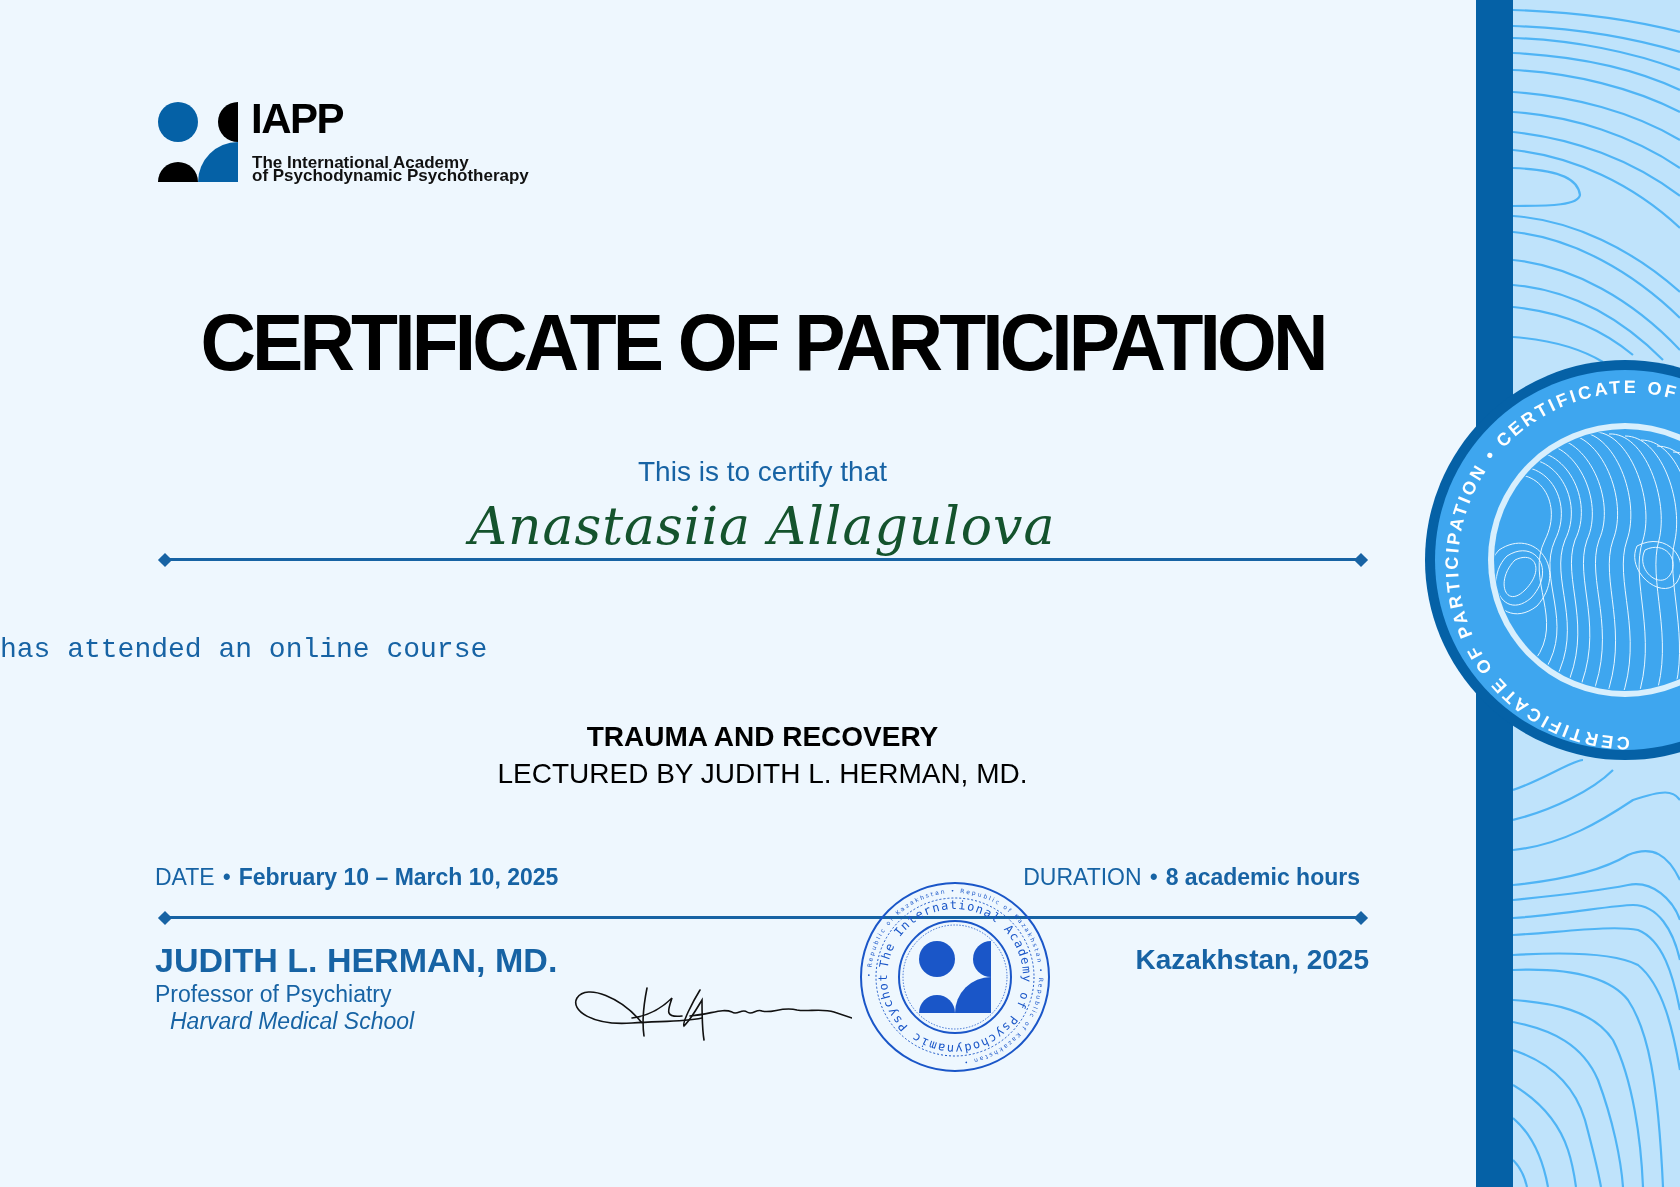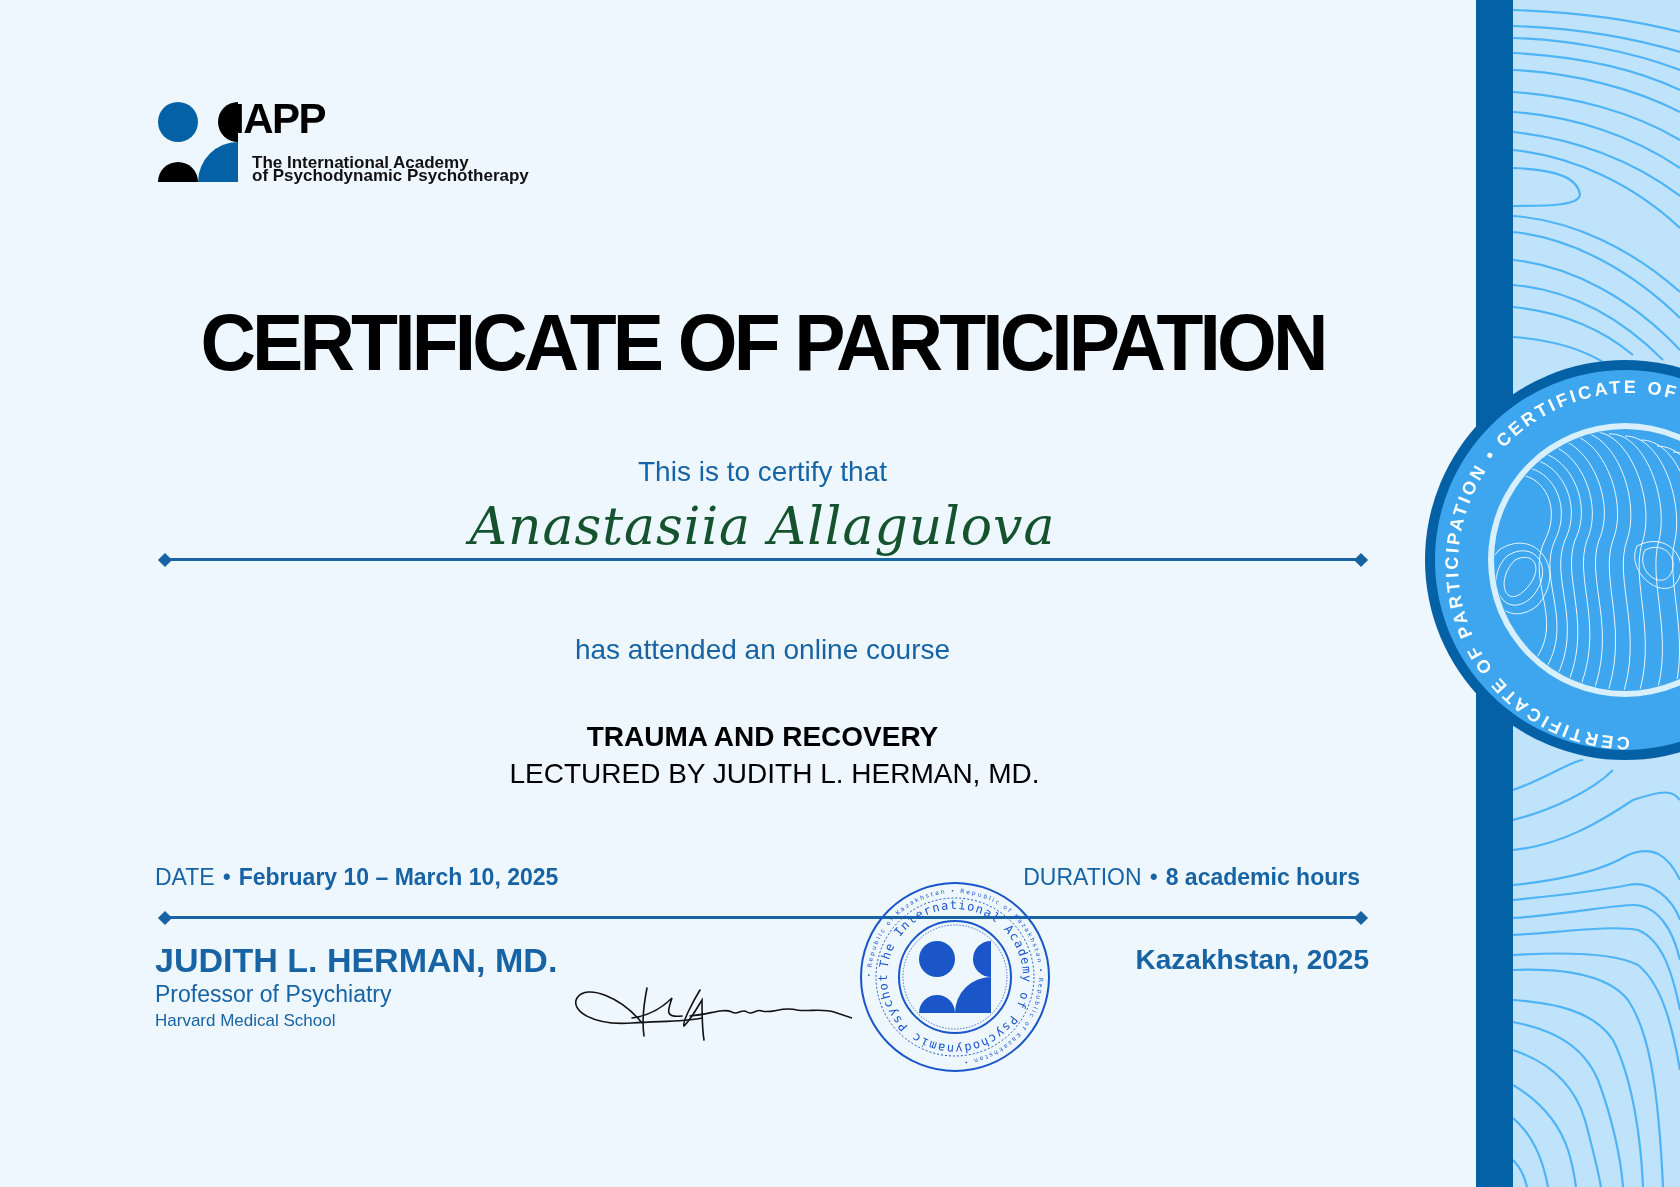--- a/index.html
+++ b/index.html
@@ -1,44 +1,44 @@
 <!DOCTYPE html>
 <html><head>
 <meta charset="utf-8">
 <style>
   html, body { margin:0; padding:0; }
   body { width:1680px; height:1187px; overflow:hidden; background:#eef7fe; position:relative;
          font-family:"Liberation Sans", sans-serif; }
   .abs { position:absolute; }
   
   #logo-mark { left:158px; top:102px; width:80px; height:80px; }
-  #logo-abbr { left:233px; top:98px; font-size:42px; font-weight:bold; color:#000; letter-spacing:-1.5px; line-height:42px; }
+  #logo-abbr { left:251px; top:98px; font-size:42px; font-weight:bold; color:#000; letter-spacing:-1.5px; line-height:42px; }
   #logo-line1, #logo-line2 { left:252px; font-size:17px; font-weight:bold; color:#111; line-height:20px; }
   #logo-line1 { top:145px;margin-top:8px; }
   #logo-line2 { top:166px; }
   
   #title { left:0; width:1525px; top:300px; text-align:center; font-size:80px; font-weight:bold; color:#000;
            letter-spacing:-4px; line-height:86px; transform:scaleX(0.96); transform-origin:center; }
   .blue-text { color:#1763a4; }
   #certify { left:0; width:1525px; top:455px; text-align:center; font-size:28px; line-height:34px; }
   #recipient { left:0; width:1525px; top:496px; text-align:center; font-size:52px; line-height:60px; color:#14532d;
                font-family:"DejaVu Serif", serif; font-style:italic; letter-spacing:1px; }
   .rule { height:3px; background:#1763a4; }
   .diamond { width:10px; height:10px; background:#1763a4; transform:rotate(45deg); }
-  #attended { left:0; width:1525px; top:633px; text-align:center; font-size:28px; line-height:34px; }
+  #attended { left:0; width:1525px; top:633px; text-align:left; font-size:28px; line-height:34px;font-family:Liberation Mono, monospace; }
   #course-title { left:0; width:1525px; top:720px; text-align:center; font-size:28px; font-weight:bold; color:#000; line-height:34px; }
-  #course-lecturer { left:0; width:1525px; top:757px; text-align:center; font-size:28px; color:#000; line-height:34px;padding-left:12px; }
+  #course-lecturer { left:0; width:1525px; top:757px; text-align:center; font-size:28px; color:#000; line-height:34px; }
   #date-row { left:155px; top:863px; font-size:23px; line-height:28px; }
   #duration-row { right:320px; top:863px; font-size:23px; line-height:28px; text-align:right; }
   .lbl { font-weight:normal; }
   .dot { margin:0 8px; }
   .val { font-weight:bold; }
   #lecturer-name { left:155px; top:940px; font-size:34px; font-weight:bold; line-height:40px; color:#1763a4; }
   #lecturer-role { left:155px; top:980px; font-size:23px; line-height:28px; color:#1763a4; }
-  #lecturer-school { left:155px; top:1007px; font-size:17px; line-height:28px; color:#1763a4; }
+  #lecturer-school { left:170px; top:1007px; font-size:23px; line-height:28px; color:#1763a4;font-style:italic; }
   #place-year { right:311px; top:943px; font-size:28px; font-weight:bold; line-height:34px; color:#1763a4; text-align:left; }
   
   #stripe-dark { left:1476px; top:0; width:37px; height:1187px; background:#0561a6; }
   #stripe-pattern { left:1513px; top:0; width:167px; height:1187px; background:#bfe3fb; overflow:hidden; }
   #seal { left:1425px; top:360px; width:410px; height:410px; }
   #stamp { left:858px; top:880px; width:194px; height:194px; }
   #signature { left:572px; top:978px; width:280px; height:70px; }
 </style>
 </head>
 <body>

